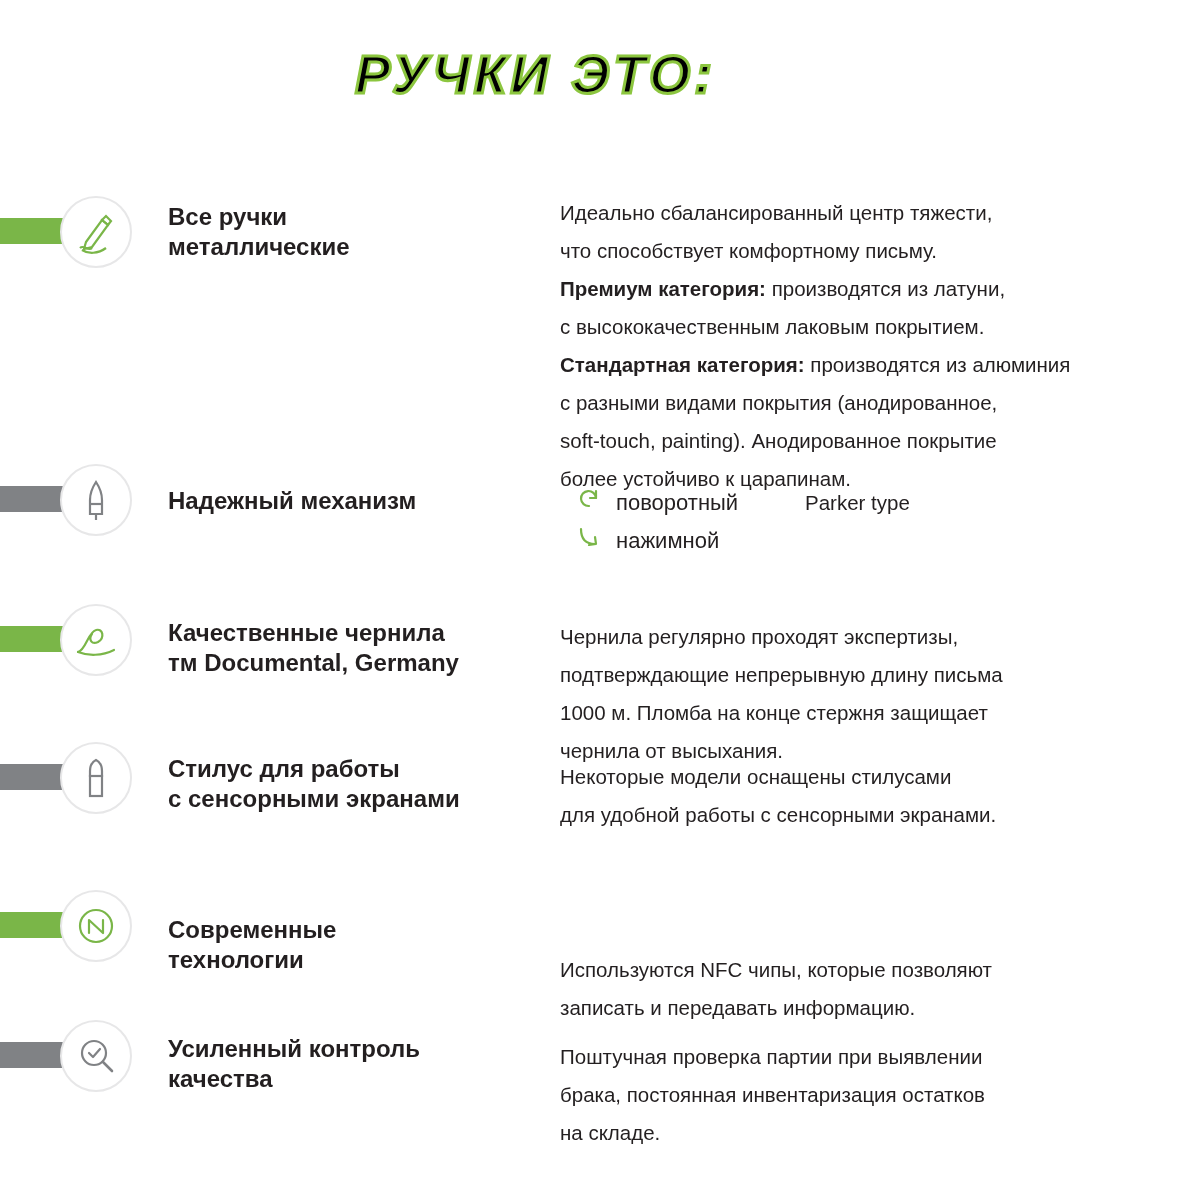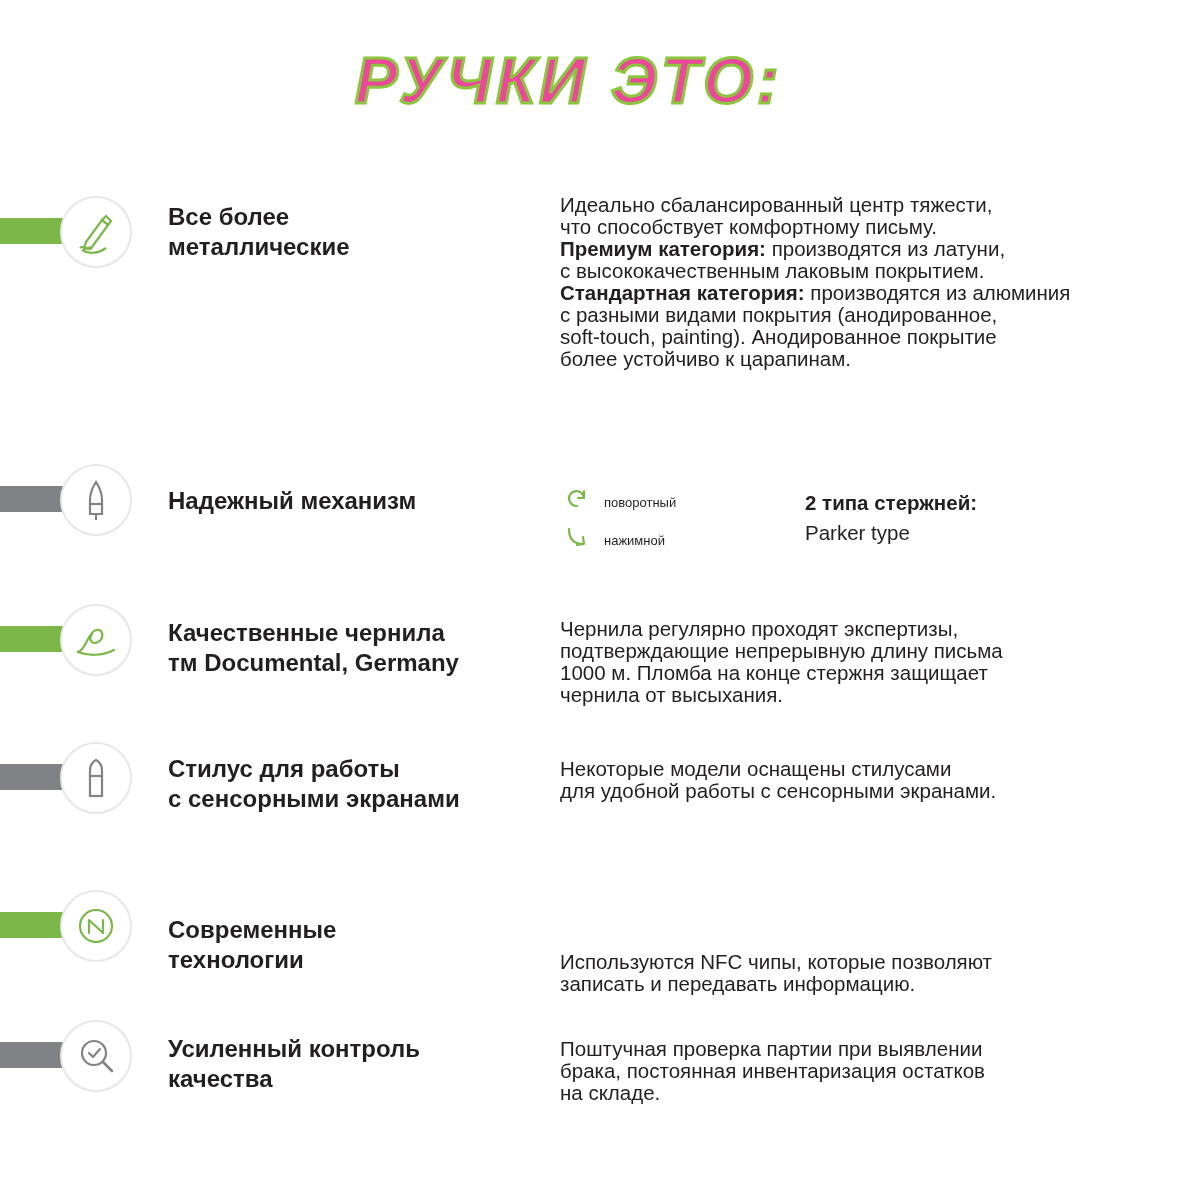--- a/index.html
+++ b/index.html
@@ -37,25 +37,25 @@
     font-weight:normal;
   }
   .logo-underline{
     position:absolute;left:2px;top:41px;
     width:196px;height:4px;
     border-bottom:3px solid #76bc43;
     border-radius:0 0 60% 60%/0 0 100% 100%;
   }
   .headline{
     position:absolute;left:355px;top:6px;
-    font-size:64px;
+    font-size:53px;
     font-weight:bold;
     font-style:italic;
     letter-spacing:4px;
-    color:#ec4899;
+    color:#000000;
     -webkit-text-stroke:3px #8cc63f;
     text-shadow:0 0 0 #8cc63f;
     white-space:nowrap;
   }
 
   
   .row{
     position:absolute;
     left:0;
     width:1200px;
@@ -86,30 +86,30 @@
     font-size:24px;
     font-weight:bold;
     line-height:30px;
     color:#231f20;
     white-space:pre-line;
   }
   .body{
     position:absolute;
     left:560px;
     font-size:20.5px;
-    line-height:22px;
+    line-height:38px;
     color:#231f20;
     width:625px;
   }
   .body b{font-weight:bold;}
 
   
   .mech-left{
-    position:absolute;left:564px;
-    font-size:13px;line-height:30px;
+    position:absolute;left:576px;
+    font-size:22px;line-height:30px;
   }
   .mech-item{
     position:relative;
     padding-left:40px;
     margin-bottom:12px;
     height:26px;
   }
   .mech-item .ic{
     position:absolute;left:0;top:-2px;
   }
@@ -129,21 +129,21 @@
 <div class="row" style="top:196px;">
   <div class="bar green" style="top:22px;"></div>
   <div class="circle" style="top:0;">
     <svg width="68" height="68" viewBox="0 0 68 68">
       <path d="M24 44 L40 22 L46 27 L30 49 L22 51 Z" fill="none" stroke="#7ab648" stroke-width="2.2"></path>
       <path d="M40 22 L44 18 L49 23 L46 27 Z" fill="none" stroke="#7ab648" stroke-width="2.2"></path>
       <path d="M18 50 C22 46, 26 54, 30 50" fill="none" stroke="#7ab648" stroke-width="2.2"></path>
       <path d="M20 52 C26 56, 36 56, 44 50" fill="none" stroke="#7ab648" stroke-width="2.2"></path>
     </svg>
   </div>
-  <div class="title" style="top:6px;">Все более
+  <div class="title" style="top:6px;">Все ручки
 металлические</div>
   <div class="body" style="top:-2px;">Идеально сбалансированный центр тяжести,<br>что способствует комфортному письму.<br><b>Премиум категория:</b> производятся из латуни,<br>с высококачественным лаковым покрытием.<br><b>Стандартная категория:</b> производятся из алюминия<br>с разными видами покрытия (анодированное,<br>soft-touch, painting). Анодированное покрытие<br>более устойчиво к царапинам.</div>
 </div>
 
 <div class="row" style="top:464px;">
   <div class="bar grey" style="top:22px;"></div>
   <div class="circle" style="top:0;">
     <svg width="68" height="68" viewBox="0 0 68 68">
       <path d="M34 16 C30 22, 28 28, 28 34 L28 48 L40 48 L40 34 C40 28, 38 22, 34 16 Z" fill="none" stroke="#808285" stroke-width="2.2"></path>
       <line x1="28" y1="38" x2="40" y2="38" stroke="#808285" stroke-width="2.2"></line>
@@ -167,21 +167,20 @@
         <svg width="26" height="26" viewBox="0 0 26 26">
           <path d="M5 5 C5 16, 11 20, 19 20" fill="none" stroke="#7ab648" stroke-width="2.2" stroke-linecap="round"></path>
           <path d="M19 13 L20 20 L13 21" fill="none" stroke="#7ab648" stroke-width="2.2" stroke-linecap="round" stroke-linejoin="round"></path>
         </svg>
       </span>
       <span>нажимной</span>
     </div>
   </div>
 
   <div class="mech-right" style="top:24px;">
-    <div><b>2 типа стержней:</b></div>
     <div>Parker type</div>
   </div>
 </div>
 
 <div class="row" style="top:604px;">
   <div class="bar green" style="top:22px;"></div>
   <div class="circle" style="top:0;">
     <svg width="68" height="68" viewBox="0 0 68 68">
       <path d="M16 46 C24 44, 26 26, 34 24 C41 22, 43 32, 36 36 C30 39, 26 34, 30 28" fill="none" stroke="#7ab648" stroke-width="2.2" stroke-linecap="round"></path>
       <path d="M16 46 C26 50, 40 50, 52 44" fill="none" stroke="#7ab648" stroke-width="2.2" stroke-linecap="round"></path>

